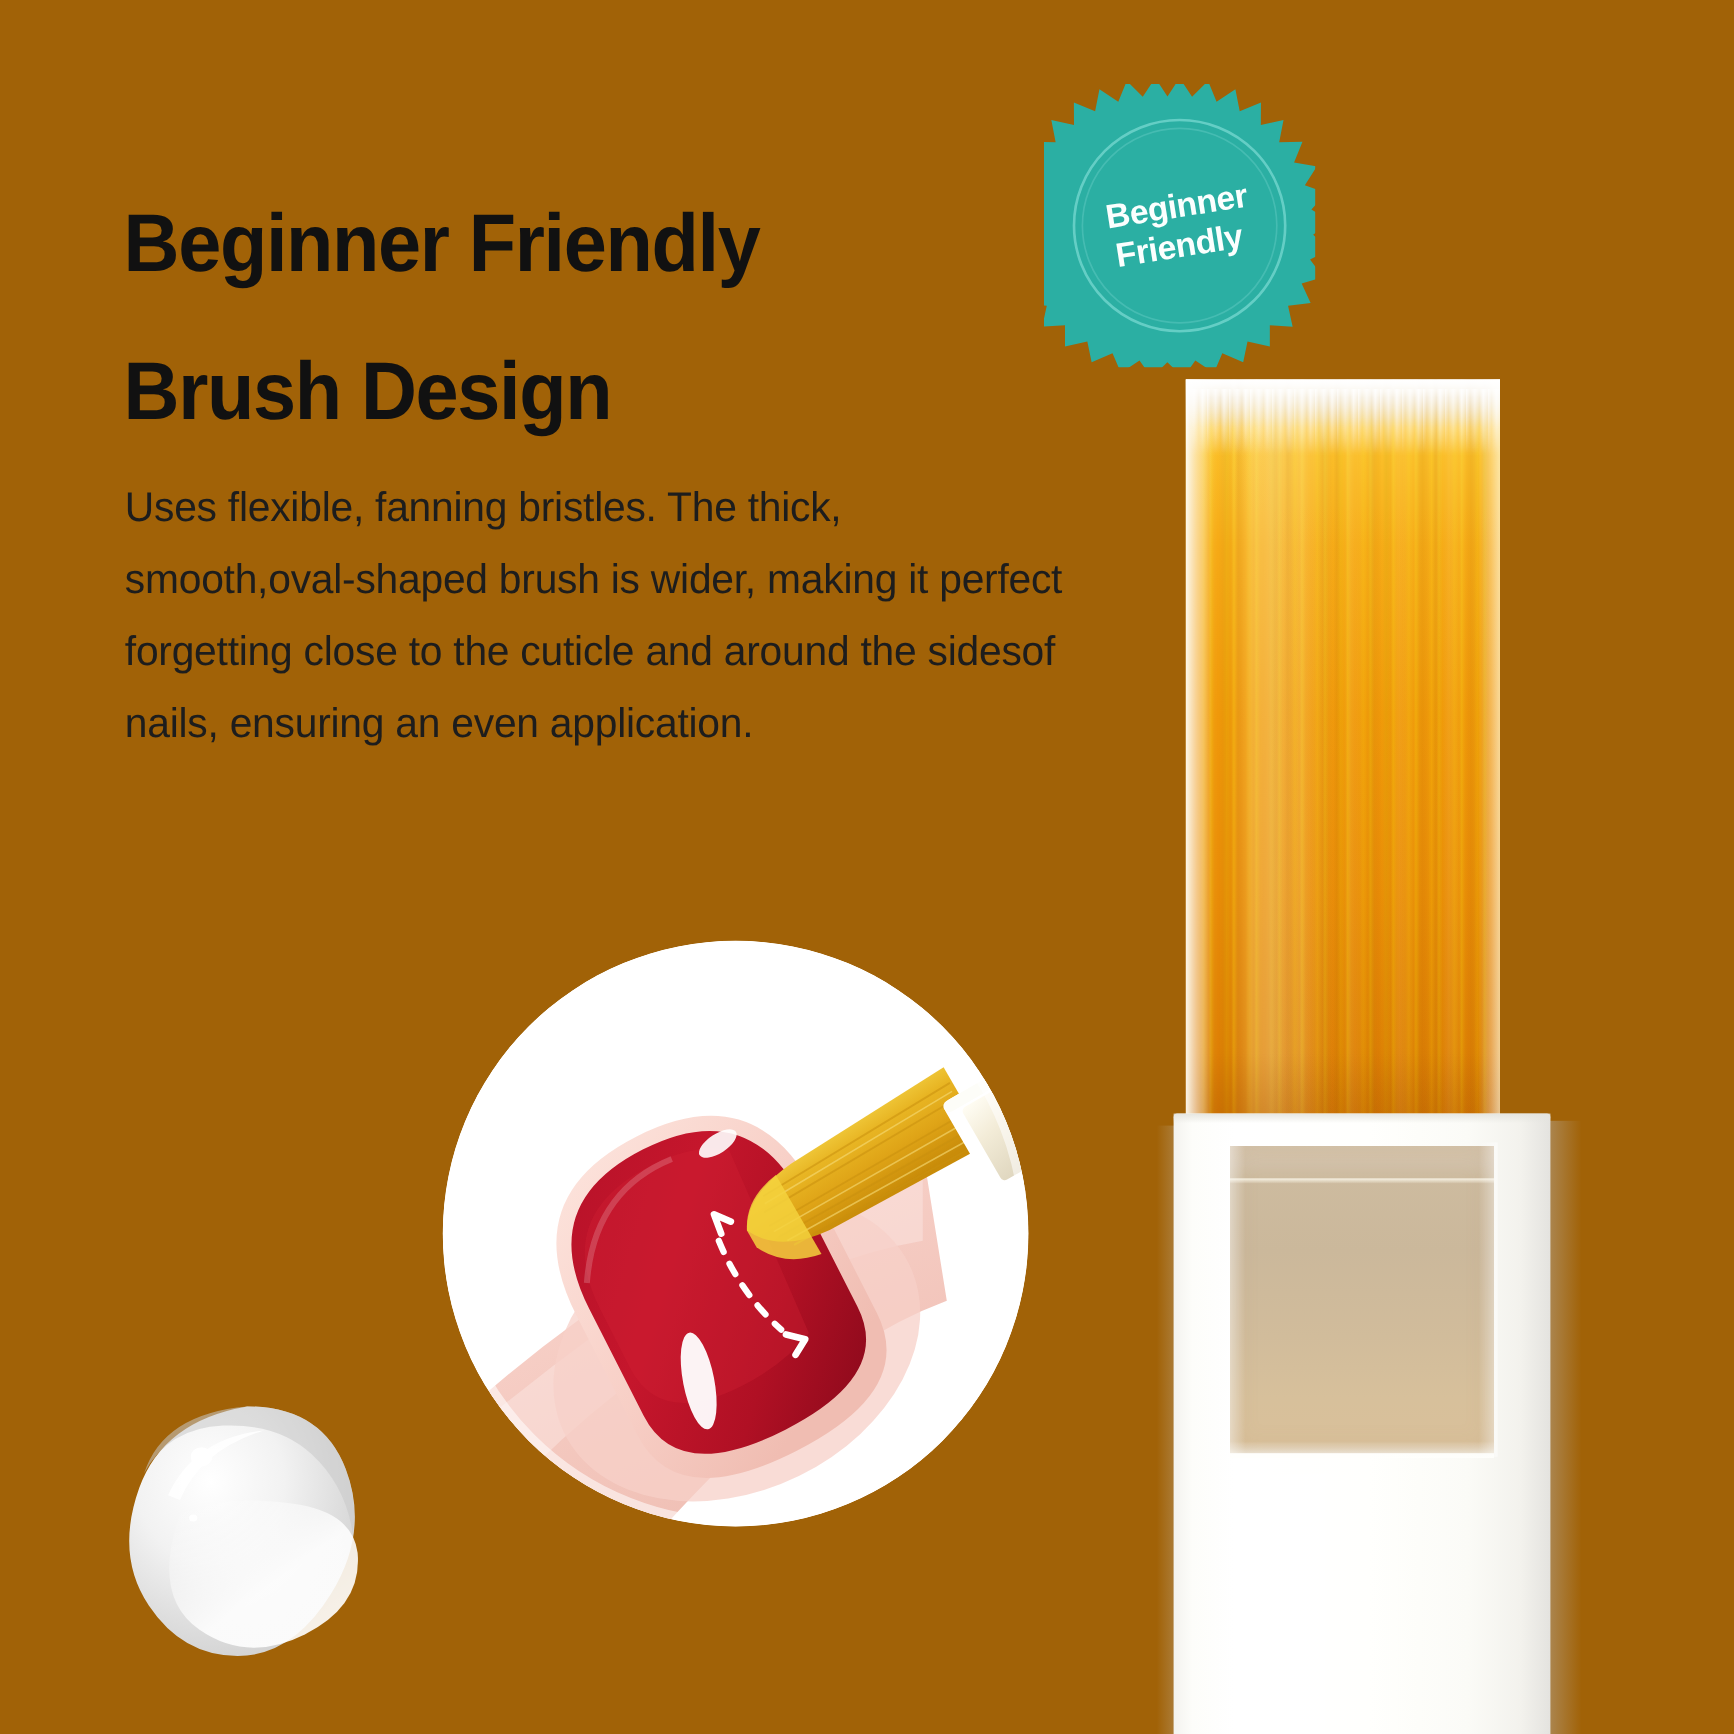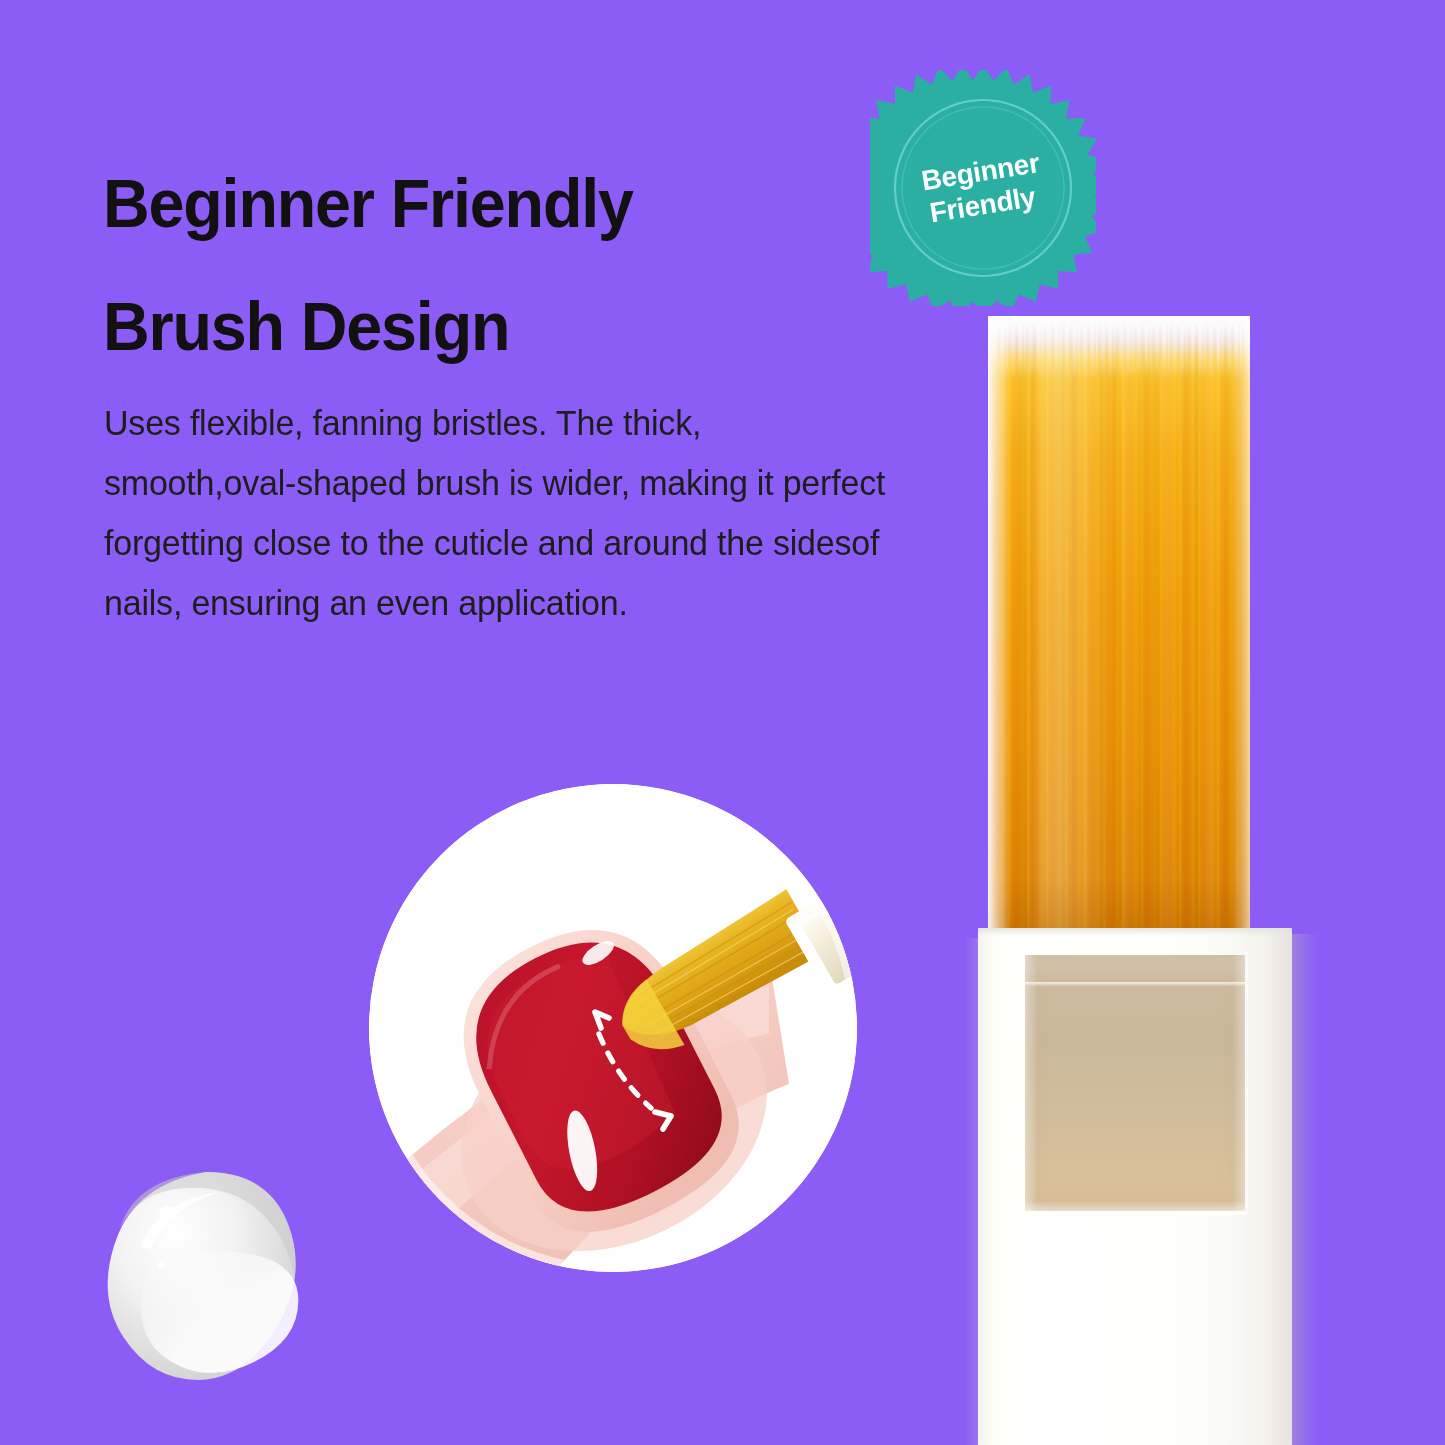--- a/index.html
+++ b/index.html
@@ -4,21 +4,21 @@
 <style>
   html, body {
     margin: 0;
     padding: 0;
     background: #ffffff;
   }
   #stage {
     position: relative;
     width: 1445px;
     height: 1445px;
-    background: #8b5cf6;
+    background: #a16207;
     overflow: hidden;
     font-family: "Liberation Sans", sans-serif;
   }
 
   
   #headline {
     position: absolute;
     left: 103px;
     top: 96px;
     width: 790px;

